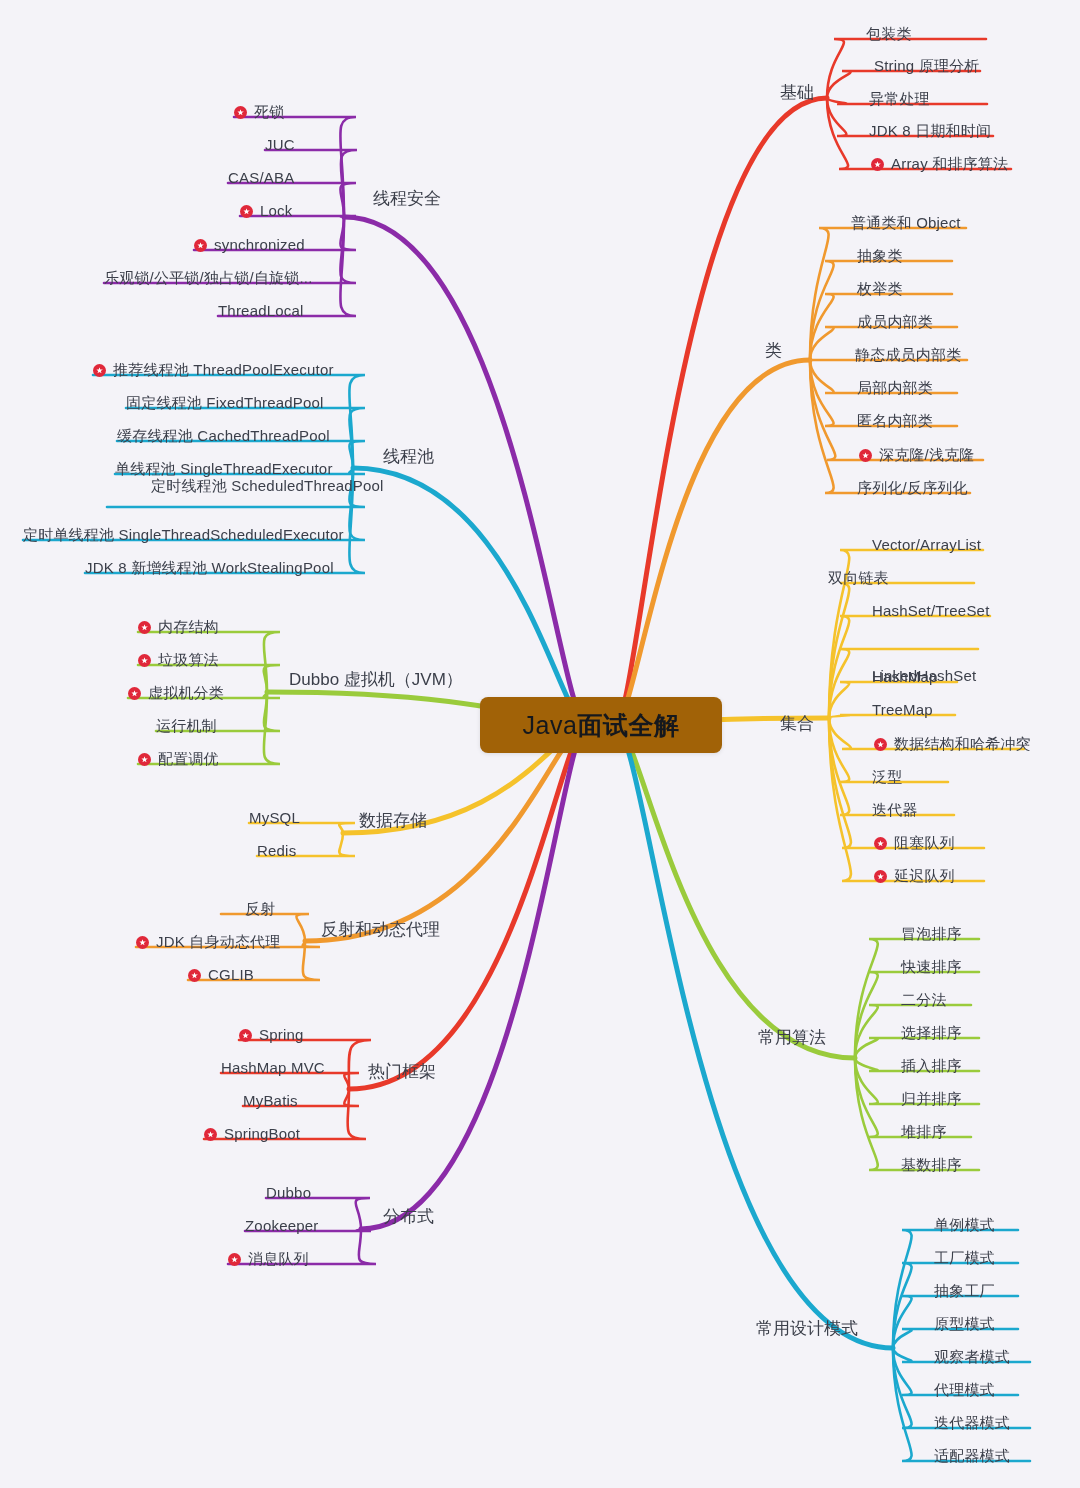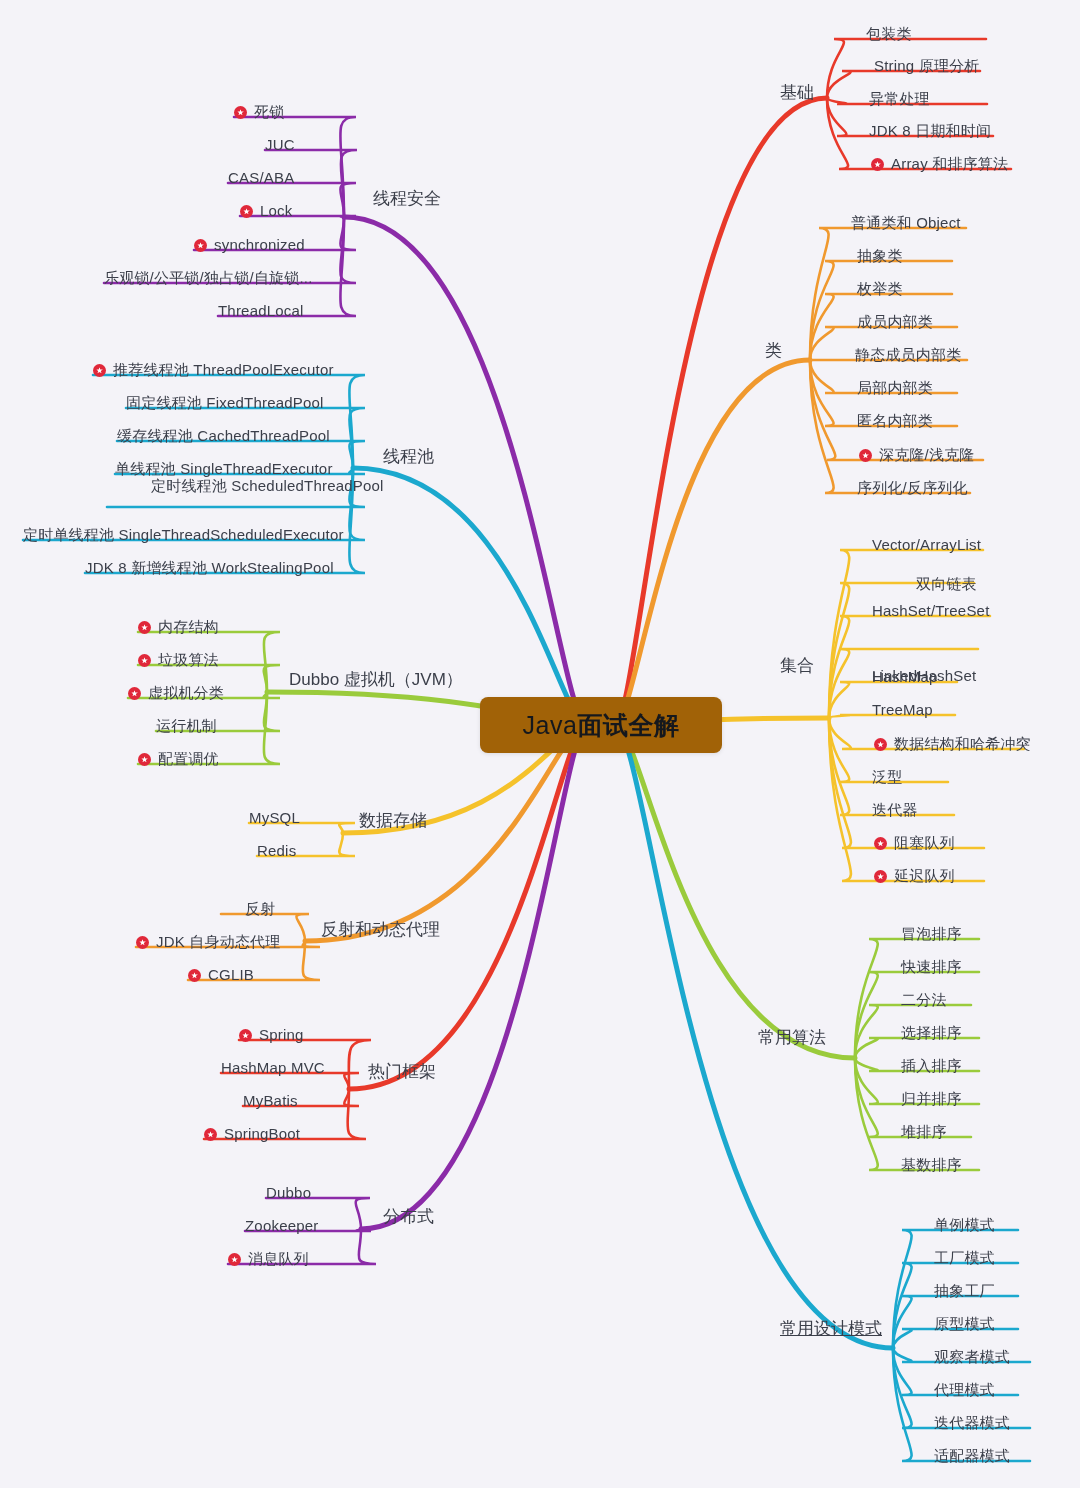--- a/index.html
+++ b/index.html
@@ -166,42 +166,42 @@
     <div class="branch-label" style="left: 765px; top: 342px;">类</div>
     <div class="lbl r" style="left: 851px; top: 215px;"><span>普通类和 Object</span></div>
     <div class="lbl r" style="left: 857px; top: 248px;"><span>抽象类</span></div>
     <div class="lbl r" style="left: 857px; top: 281px;"><span>枚举类</span></div>
     <div class="lbl r" style="left: 857px; top: 314px;"><span>成员内部类</span></div>
     <div class="lbl r" style="left: 855px; top: 347px;"><span>静态成员内部类</span></div>
     <div class="lbl r" style="left: 857px; top: 380px;"><span>局部内部类</span></div>
     <div class="lbl r" style="left: 857px; top: 413px;"><span>匿名内部类</span></div>
     <div class="lbl r" style="left: 859px; top: 447px;"><span class="badge"></span><span>深克隆/浅克隆</span></div>
     <div class="lbl r" style="left: 857px; top: 480px;"><span>序列化/反序列化</span></div>
-    <div class="branch-label" style="left: 780px; top: 657px;">集合</div>
+    <div class="branch-label" style="left: 780px; top: 715px;">集合</div>
     <div class="lbl r" style="left: 872px; top: 537px;"><span>Vector/ArrayList</span></div>
-    <div class="lbl r" style="left: 916px; top: 570px; margin-top: 6px;"><span>双向链表</span></div>
+    <div class="lbl r" style="left: 828px; top: 570px;"><span>双向链表</span></div>
     <div class="lbl r" style="left: 872px; top: 603px;"><span>HashSet/TreeSet</span></div>
     <div class="lbl r" style="left: 872px; top: 636px; margin-top: 32px;"><span>LinkedHashSet</span></div>
     <div class="lbl r" style="left: 872px; top: 669px;"><span>HashMap</span></div>
     <div class="lbl r" style="left: 872px; top: 702px;"><span>TreeMap</span></div>
     <div class="lbl r" style="left: 874px; top: 736px;"><span class="badge"></span><span>数据结构和哈希冲突</span></div>
     <div class="lbl r" style="left: 872px; top: 769px;"><span>泛型</span></div>
     <div class="lbl r" style="left: 872px; top: 802px;"><span>迭代器</span></div>
     <div class="lbl r" style="left: 874px; top: 835px;"><span class="badge"></span><span>阻塞队列</span></div>
     <div class="lbl r" style="left: 874px; top: 868px;"><span class="badge"></span><span>延迟队列</span></div>
     <div class="branch-label" style="left: 758px; top: 1029px;">常用算法</div>
     <div class="lbl r" style="left: 901px; top: 926px;"><span>冒泡排序</span></div>
     <div class="lbl r" style="left: 901px; top: 959px;"><span>快速排序</span></div>
     <div class="lbl r" style="left: 901px; top: 992px;"><span>二分法</span></div>
     <div class="lbl r" style="left: 901px; top: 1025px;"><span>选择排序</span></div>
     <div class="lbl r" style="left: 901px; top: 1058px;"><span>插入排序</span></div>
     <div class="lbl r" style="left: 901px; top: 1091px;"><span>归并排序</span></div>
     <div class="lbl r" style="left: 901px; top: 1124px;"><span>堆排序</span></div>
     <div class="lbl r" style="left: 901px; top: 1157px;"><span>基数排序</span></div>
-    <div class="branch-label" style="left: 780px; top: 1320px; text-decoration: underline;">常用设计模式</div>
+    <div class="branch-label" style="left: 756px; top: 1320px;">常用设计模式</div>
     <div class="lbl r" style="left: 934px; top: 1217px;"><span>单例模式</span></div>
     <div class="lbl r" style="left: 934px; top: 1250px;"><span>工厂模式</span></div>
     <div class="lbl r" style="left: 934px; top: 1283px;"><span>抽象工厂</span></div>
     <div class="lbl r" style="left: 934px; top: 1316px;"><span>原型模式</span></div>
     <div class="lbl r" style="left: 934px; top: 1349px;"><span>观察者模式</span></div>
     <div class="lbl r" style="left: 934px; top: 1382px;"><span>代理模式</span></div>
     <div class="lbl r" style="left: 934px; top: 1415px;"><span>迭代器模式</span></div>
     <div class="lbl r" style="left: 934px; top: 1448px;"><span>适配器模式</span></div>
     <div class="branch-label" style="left: 373px; top: 190px;">线程安全</div>
     <div class="lbl l" style="left: 234px; top: 104px;"><span class="badge"></span><span>死锁</span></div>

